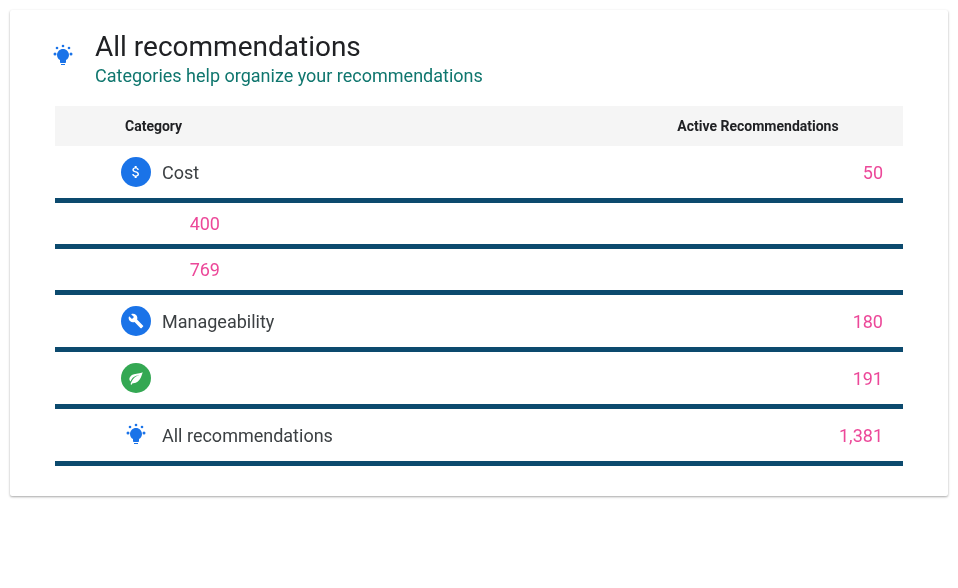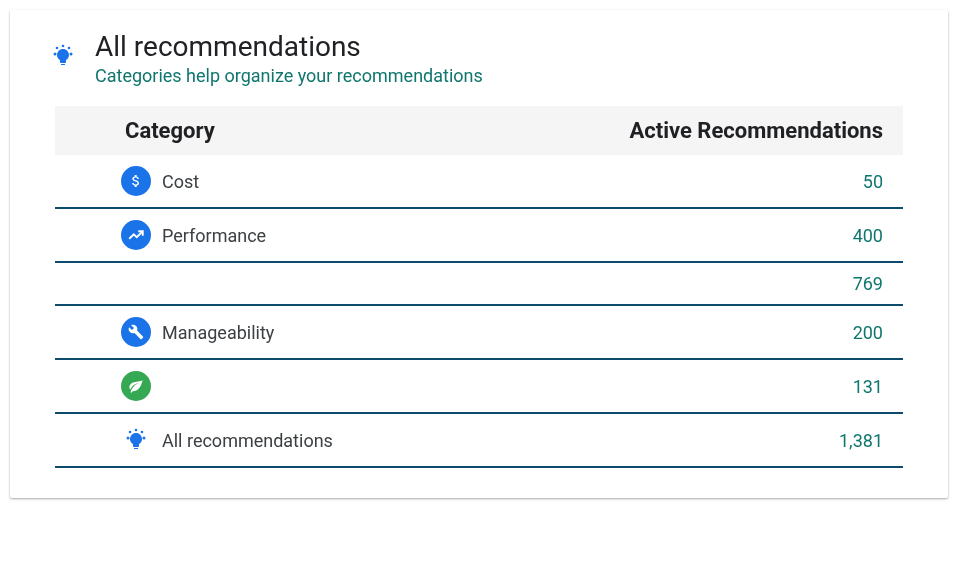--- a/index.html
+++ b/index.html
@@ -45,37 +45,36 @@
       color: #0f766e;
     }
     .table {
       width: 100%;
     }
     .table-header {
       display: flex;
       align-items: center;
       background: #f5f5f5;
       padding: 12px 20px 12px 70px;
-      font-size: 22px;
+      font-size: 14px;
       font-weight: 700;
       color: #202124;
     }
     .col-category {
       flex: 1;
     }
     .col-count {
       text-align: center;
       min-width: 250px;
     }
     .table-row {
       display: flex;
       align-items: center;
       padding: 10px 20px 10px 65px;
-      border-bottom: 2px solid #0c4a6e;
-      justify-content: flex-end;
+      border-bottom: 5px solid #0c4a6e;
     }
     .row-left {
       display: flex;
       align-items: center;
       gap: 10px;
       flex: 1;
     }
     .row-icon {
       width: 32px;
       height: 32px;
@@ -83,21 +82,21 @@
       align-items: center;
       justify-content: center;
       flex-shrink: 0;
     }
     .row-label {
       font-size: 18px;
       color: #3c4043;
     }
     .row-count {
       font-size: 18px;
-      color: #0f766e;
+      color: #ec4899;
       text-align: right;
       min-width: 100px;
     }
     .circle-icon {
       width: 30px;
       height: 30px;
       border-radius: 50%;
       display: flex;
       align-items: center;
       justify-content: center;
@@ -152,63 +151,52 @@
             </svg>
           </div>
         </div>
         <span class="row-label">Cost</span>
       </div>
       <span class="row-count">50</span>
     </div>
 
 
     <div class="table-row">
-      <div class="row-left">
-        <div class="row-icon">
-          <div class="circle-icon blue-bg">
-            <svg width="18" height="18" viewBox="0 0 24 24" fill="none" stroke="#fff" stroke-width="2.5">
-              <polyline points="3,17 9,11 13,15 21,7"></polyline>
-              <polyline points="15,7 21,7 21,13" fill="none"></polyline>
-            </svg>
-          </div>
-        </div>
-        <span class="row-label">Performance</span>
-      </div>
       <span class="row-count">400</span>
     </div>
 
     <div class="table-row">
       <span class="row-count">769</span>
     </div>
 
     <div class="table-row">
       <div class="row-left">
         <div class="row-icon">
           <div class="circle-icon blue-bg">
             <svg width="16" height="16" viewBox="0 0 24 24" fill="#fff">
               <path d="M22.7 19l-9.1-9.1c.9-2.3.4-5-1.5-6.9-2-2-5-2.4-7.4-1.3L9 6 6 9 1.6 4.7C.4 7.1.9 10.1 2.9 12.1c1.9 1.9 4.6 2.4 6.9 1.5l9.1 9.1c.4.4 1 .4 1.4 0l2.3-2.3c.5-.4.5-1.1.1-1.4z"></path>
             </svg>
           </div>
         </div>
         <span class="row-label">Manageability</span>
       </div>
-      <span class="row-count">200</span>
+      <span class="row-count">180</span>
     </div>
 
     <div class="table-row">
       <div class="row-left">
         <div class="row-icon">
           <div class="circle-icon green-bg">
             <svg width="16" height="16" viewBox="0 0 24 24" fill="#fff">
               <path d="M17 8C8 10 5.9 16.17 3.82 21.34l1.89.66.95-2.3c.48.17.98.3 1.34.3C19 20 22 3 22 3c-1 2-8 2.25-13 3.25S2 11.5 2 13.5s1.75 3.75 1.75 3.75C7 8 17 8 17 8z"></path>
             </svg>
           </div>
         </div>
       </div>
-      <span class="row-count">131</span>
+      <span class="row-count">191</span>
     </div>
 
     <div class="table-row">
       <div class="row-left">
         <div class="row-icon lightbulb-wrapper">
           <svg width="24" height="24" viewBox="0 0 24 24">
             <circle cx="4" cy="10" r="1.5" fill="#1a73e8"></circle>
             <circle cx="20" cy="10" r="1.5" fill="#1a73e8"></circle>
             <circle cx="6" cy="4" r="1.3" fill="#1a73e8"></circle>
             <circle cx="18" cy="4" r="1.3" fill="#1a73e8"></circle>

